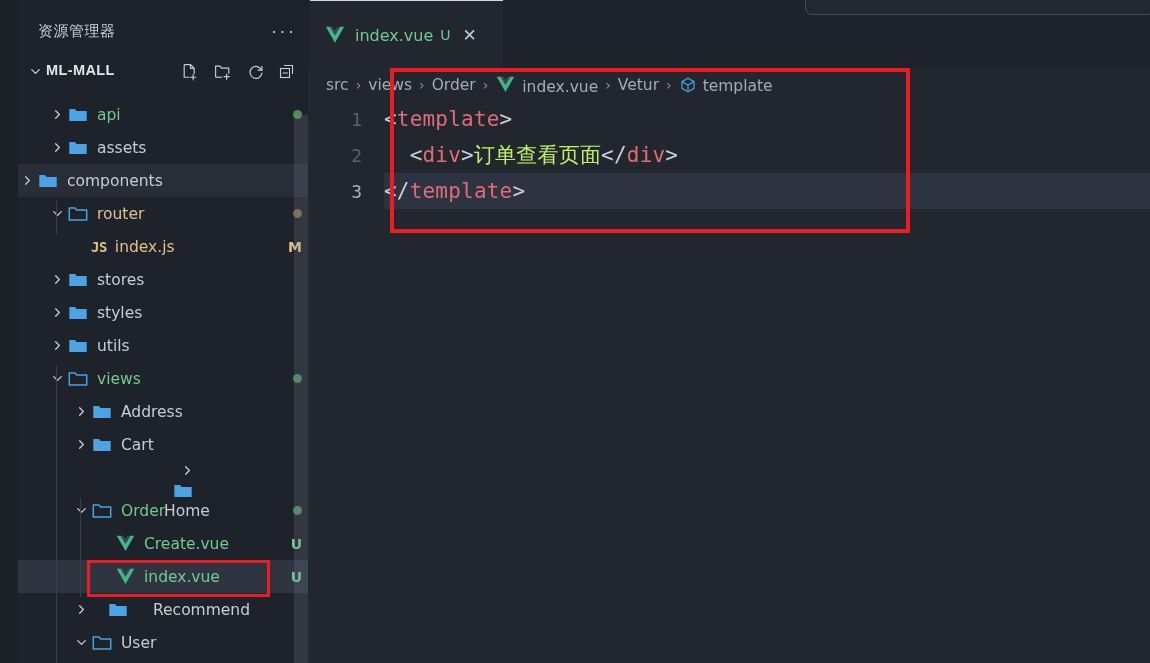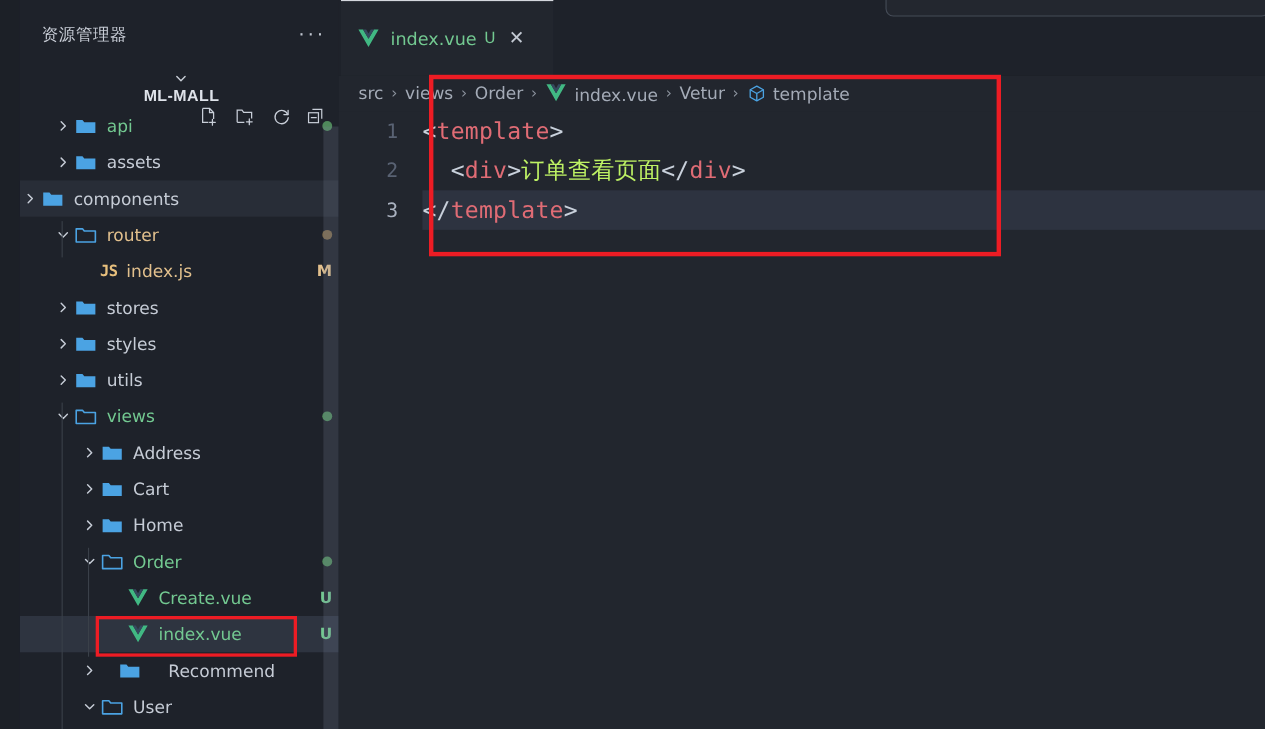--- a/index.html
+++ b/index.html
@@ -33,21 +33,21 @@
     font-family:"DejaVu Sans",sans-serif;
   }
   .sidebar-title .dots{
     margin-left:auto;color:#c0c6d0;font-size:19px;line-height:10px;
     letter-spacing:2px;cursor:pointer;user-select:none;
   }
 
   
   .section-head{
     position:absolute;left:0;top:62px;width:290px;height:36px;
-    display:flex;align-items:center;box-sizing:border-box;padding:0 4px 0 8px;flex-direction:column;
+    display:flex;align-items:flex-start;box-sizing:border-box;padding:0 4px 0 8px;
   }
   .section-head .chev{
     width:18px;height:18px;flex:0 0 18px;margin-right:2px;
     display:flex;align-items:center;justify-content:center;color:#c7ccd5;
   }
   .section-head .name{
     color:#dfe3ea;font-size:14.5px;font-weight:bold;letter-spacing:.4px;
   }
   .head-actions{margin-left:auto;display:flex;align-items:center;gap:12px;padding-right:6px;}
   .head-actions svg{display:block;}
@@ -346,21 +346,21 @@
               <path d="M6 4l4 4-4 4" fill="none" stroke="currentColor" stroke-width="1.4" stroke-linecap="round" stroke-linejoin="round"></path>
             </svg>
           </span>
           <span class="icon">
             <svg width="22" height="22" viewBox="0 0 24 24">
               <path d="M2.5 5.5h6.2l1.8 2.2h11V18.5h-19z" fill="#4ba3e3" stroke-linejoin="round"></path>
             </svg>
           </span>
           <span class="label">Cart</span>
         </div>
-        <div class="row" style="padding-left: 54px;">
+        <div class="row" style="padding-left: 54px; flex-direction: column;">
           <span class="twisty">
             <svg width="15" height="15" viewBox="0 0 16 16">
               <path d="M6 4l4 4-4 4" fill="none" stroke="currentColor" stroke-width="1.4" stroke-linecap="round" stroke-linejoin="round"></path>
             </svg>
           </span>
           <span class="icon">
             <svg width="22" height="22" viewBox="0 0 24 24">
               <path d="M2.5 5.5h6.2l1.8 2.2h11V18.5h-19z" fill="#4ba3e3" stroke-linejoin="round"></path>
             </svg>
           </span>

